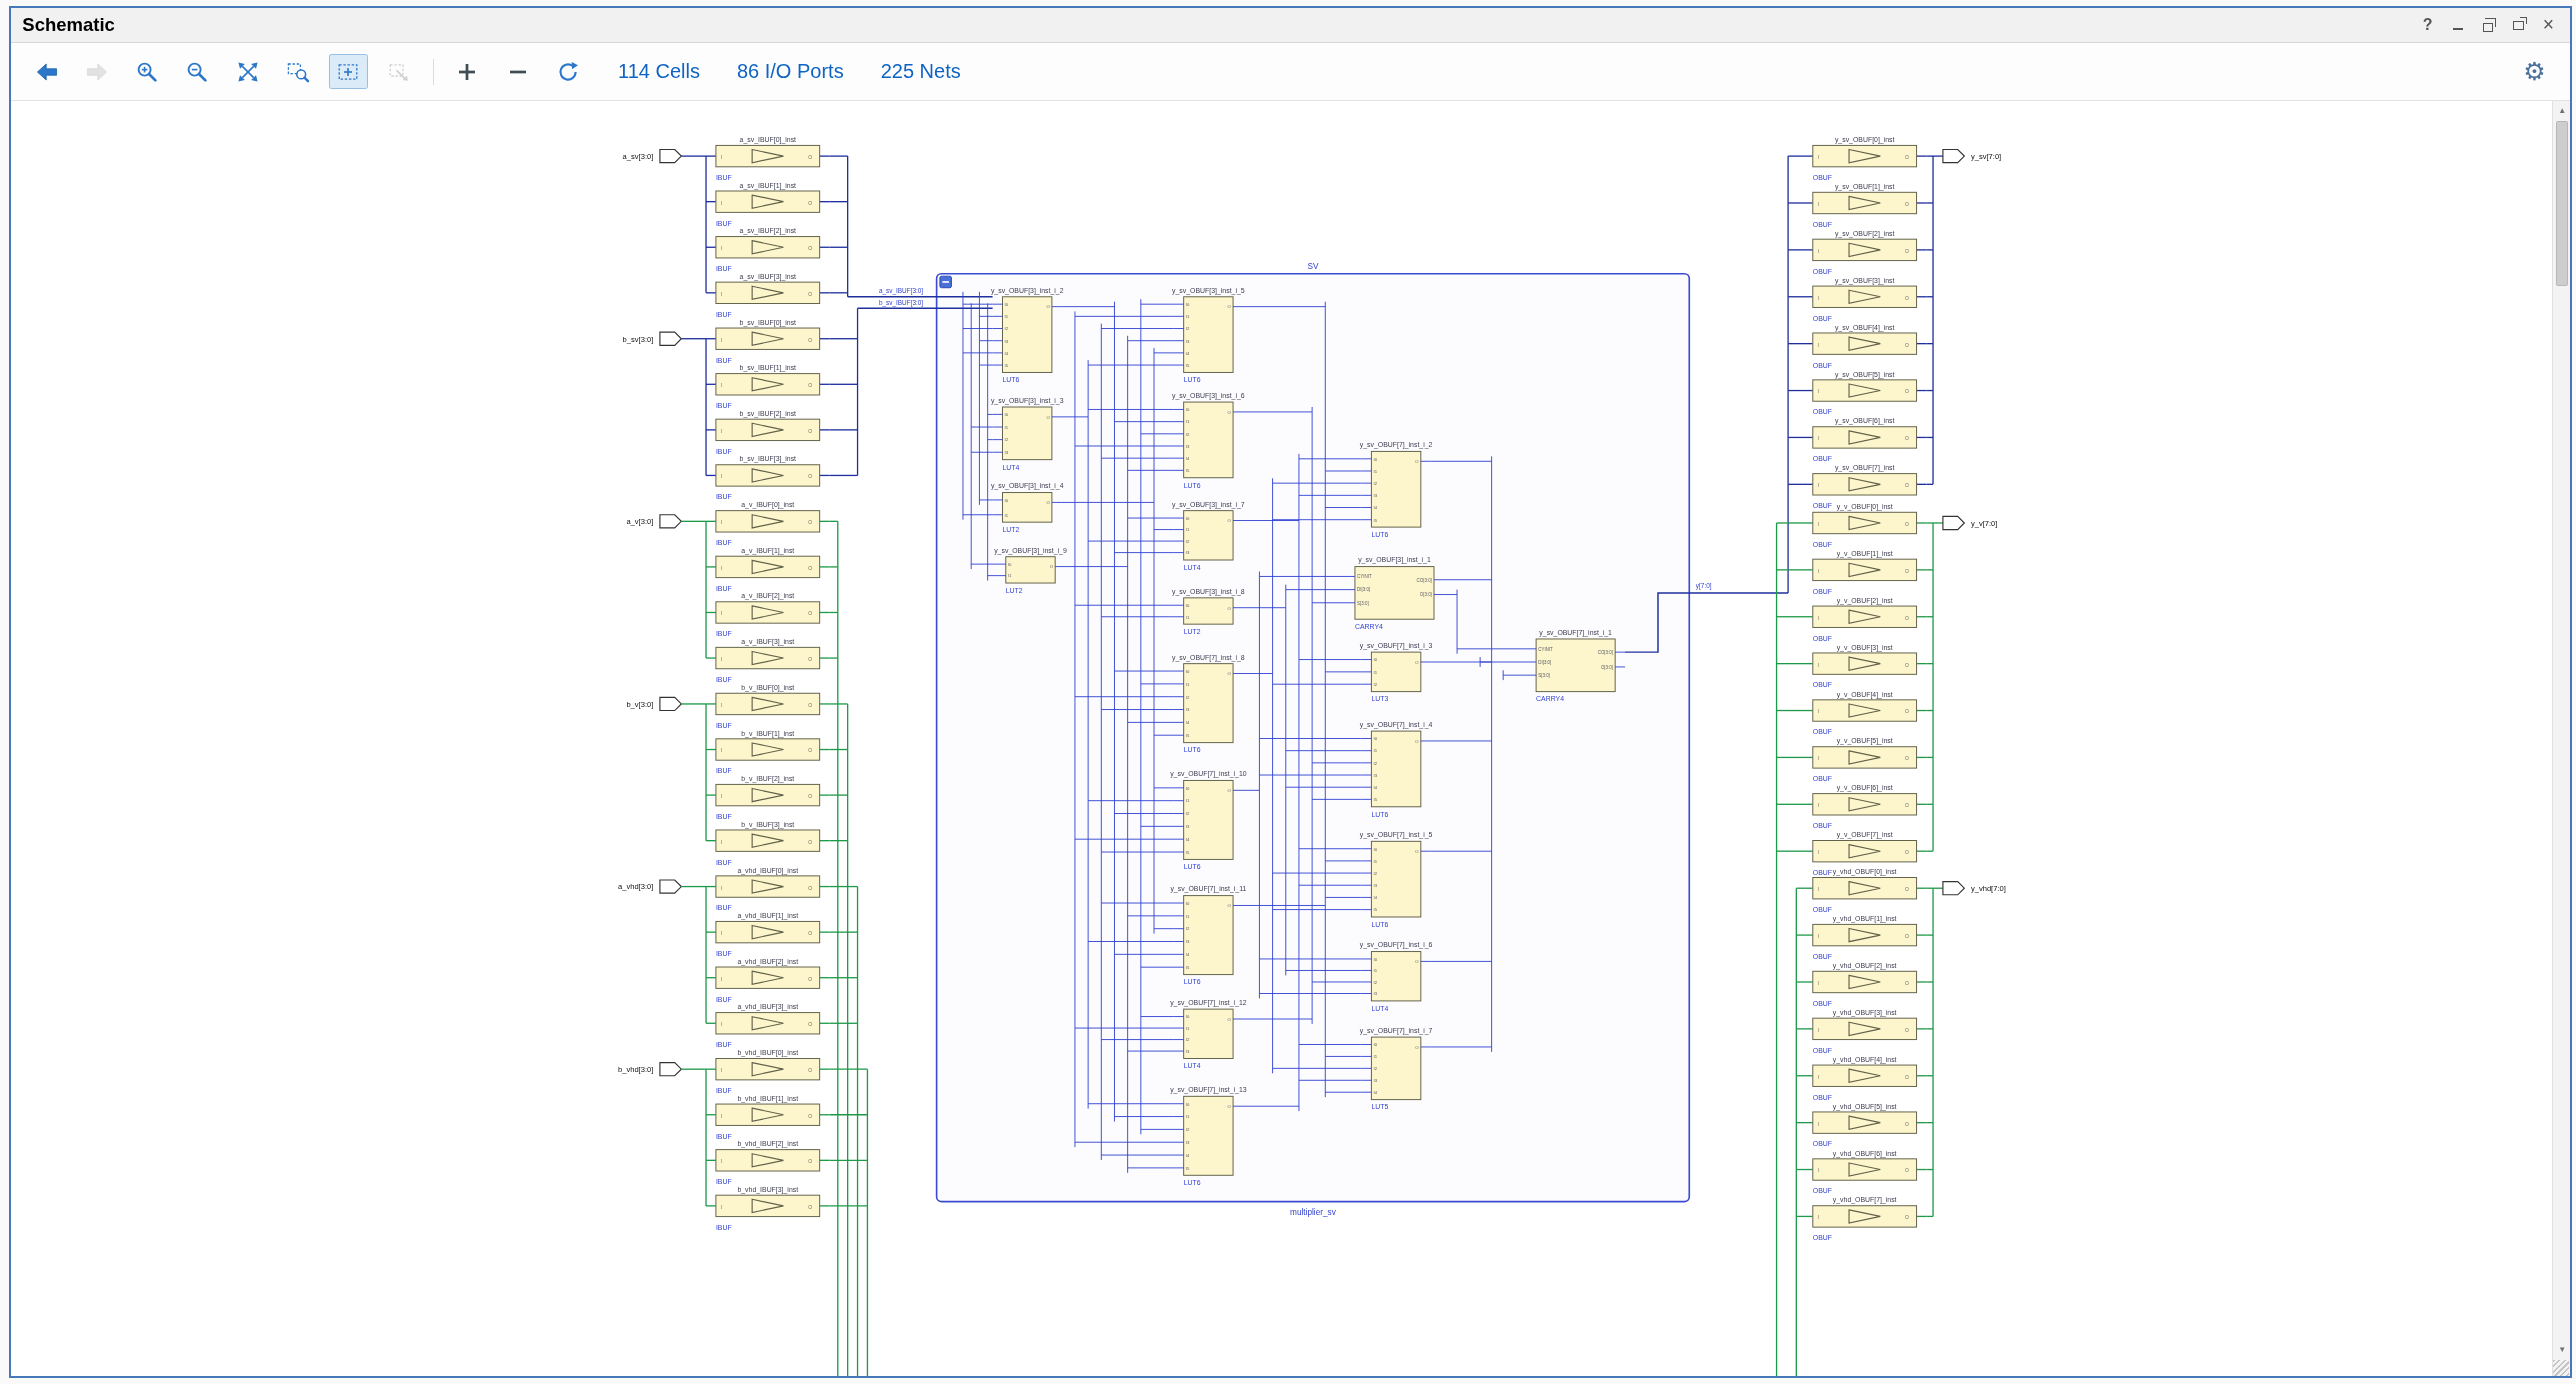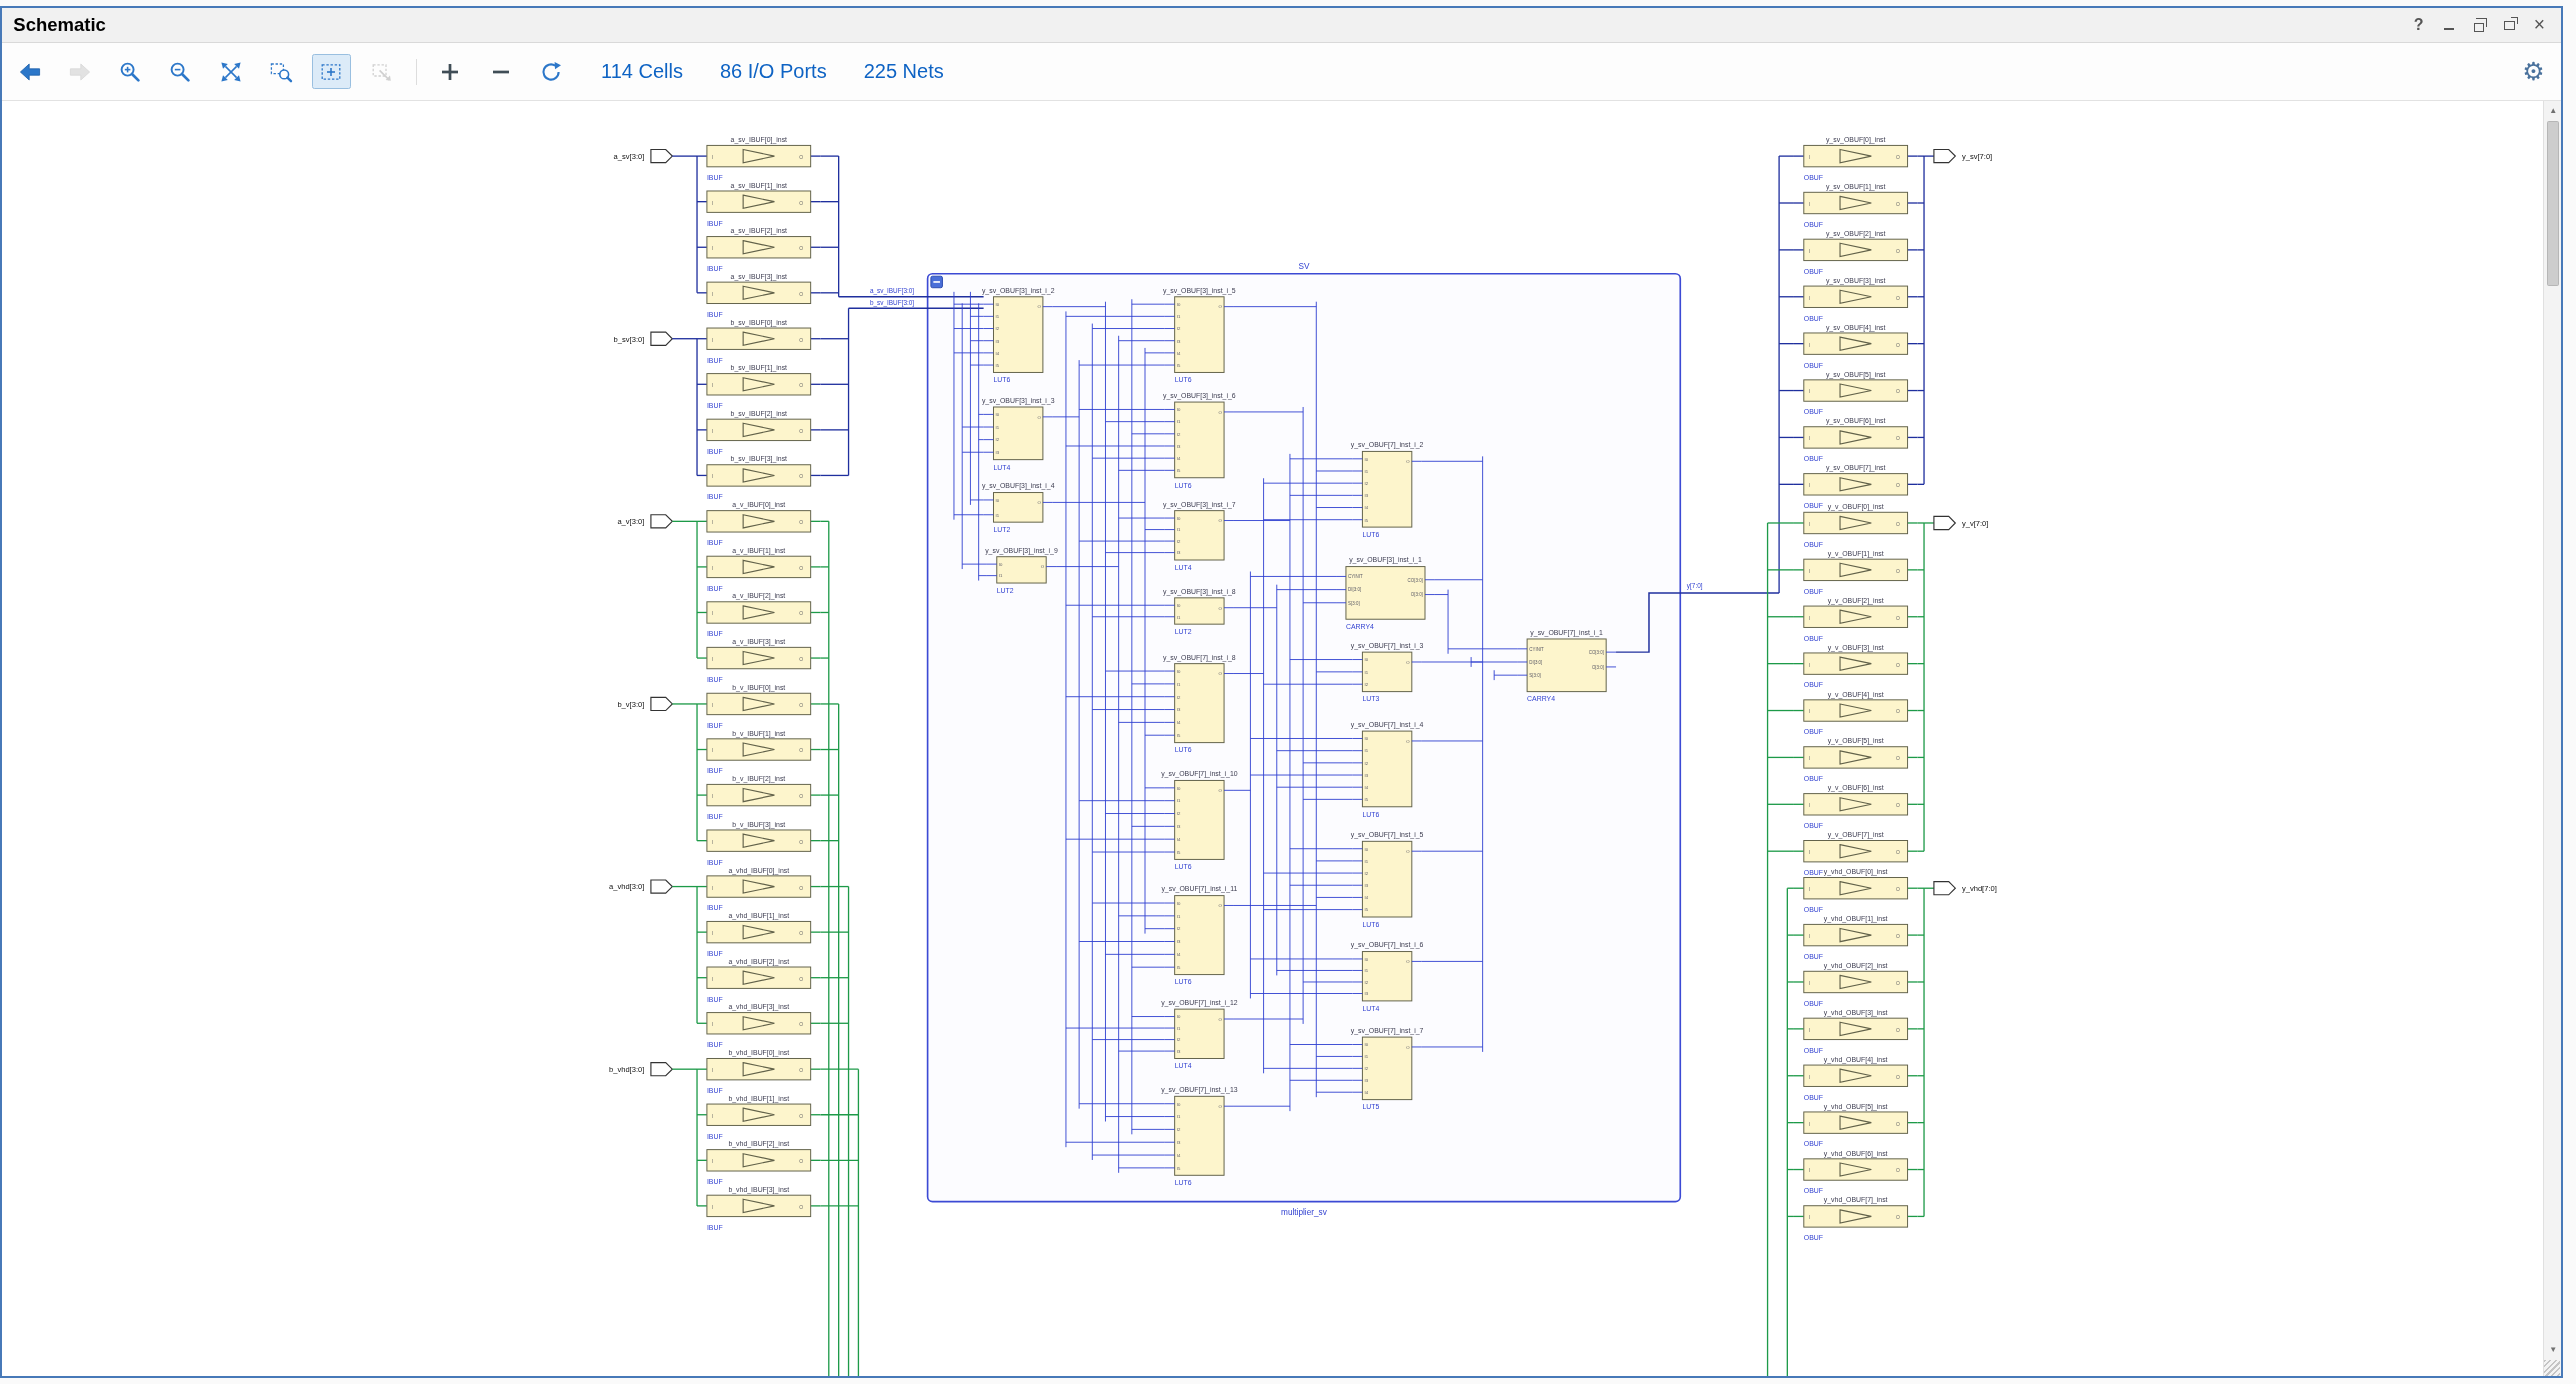--- a/index.html
+++ b/index.html
@@ -1,28 +1,28 @@
 <!DOCTYPE html>
 <html style="font-size:13px"><head>
 <meta charset="utf-8">
 <style>
 *{margin:0;padding:0;box-sizing:border-box}
 html,body{width:2576px;height:1385px;background:#fafafa;font-family:"Liberation Sans",sans-serif;overflow:hidden}
-.window{position:absolute;left:0;top:6.4px;width:2563px;height:1372px;border:2.4px solid #4779b8;background:#fff;display:flex;flex-direction:column}
+.window{position:absolute;left:9px;top:6.4px;width:2563px;height:1372px;border:2.4px solid #4779b8;background:#fff;display:flex;flex-direction:column}
 .titlebar{height:35px;background:#f1f1f1;border-bottom:0.8px solid #d9d9d9;display:flex;align-items:center;padding:0 8px 0 11.3px;flex:0 0 auto}
 .title{font-size:18.5px;font-weight:bold;color:#000}
 .controls{margin-left:auto;display:flex;gap:3.2px;align-items:center}
 .ctrl{width:27px;height:24px;display:flex;align-items:center;justify-content:center;color:#555;font-size:16px;cursor:pointer;font-weight:bold}
 .ctrl.close{font-size:19.3px;font-weight:normal}
 .min-shape{width:10.5px;height:0;border-bottom:2.4px solid #555;margin-top:6.4px}
 .restore-shape{width:10.5px;height:8.9px;border:1.6px solid #555;position:relative;margin-top:4px;background:#f1f1f1}
 .restore-shape::before{content:"";position:absolute;left:1.6px;top:-5.6px;width:9.7px;height:7.2px;border:1.6px solid #555;border-left:none;border-bottom:none}
 .float-shape{width:10.5px;height:8.9px;border:1.6px solid #555;position:relative}
 .float-shape::after{content:"";position:absolute;right:-4px;top:-4.8px;width:5.6px;height:5.6px;border-top:1.6px solid #555;border-right:1.6px solid #555}
-.toolbar{height:58px;background:#fdfdfd;border-bottom:0.8px solid #e2e2e2;display:flex;align-items:center;padding:0 8px;gap:11.3px;flex:0 0 auto}
+.toolbar{height:58px;background:#fdfdfd;border-bottom:0.8px solid #e2e2e2;display:flex;align-items:center;padding:0 16px;gap:11.3px;flex:0 0 auto}
 .tb-btn{width:39px;height:35px;display:flex;align-items:center;justify-content:center;border:0.8px solid transparent;border-radius:2.4px;cursor:pointer;flex:0 0 auto}
 .tb-btn.pressed{background:#dcebf8;border-color:#99bfe0}
 .tb-btn.disabled{opacity:.45}
 .tb-sep{width:0.8px;height:26px;background:#ddd;margin:0 3.2px;flex:0 0 auto}
 .stats{display:flex;gap:37px;margin-left:19.3px;flex:0 0 auto}
 .stat-link{color:#0e63c4;font-size:20px;cursor:pointer;white-space:nowrap}
 .spacer{flex:1 1 auto}
 .gear{font-size:25px;color:#49719c}
 .canvas{flex:1 1 auto;position:relative;background:#fff;overflow:hidden}
 #schematic-svg{position:absolute;left:0;top:0;width:calc(100% - 17.7px);height:100%}

